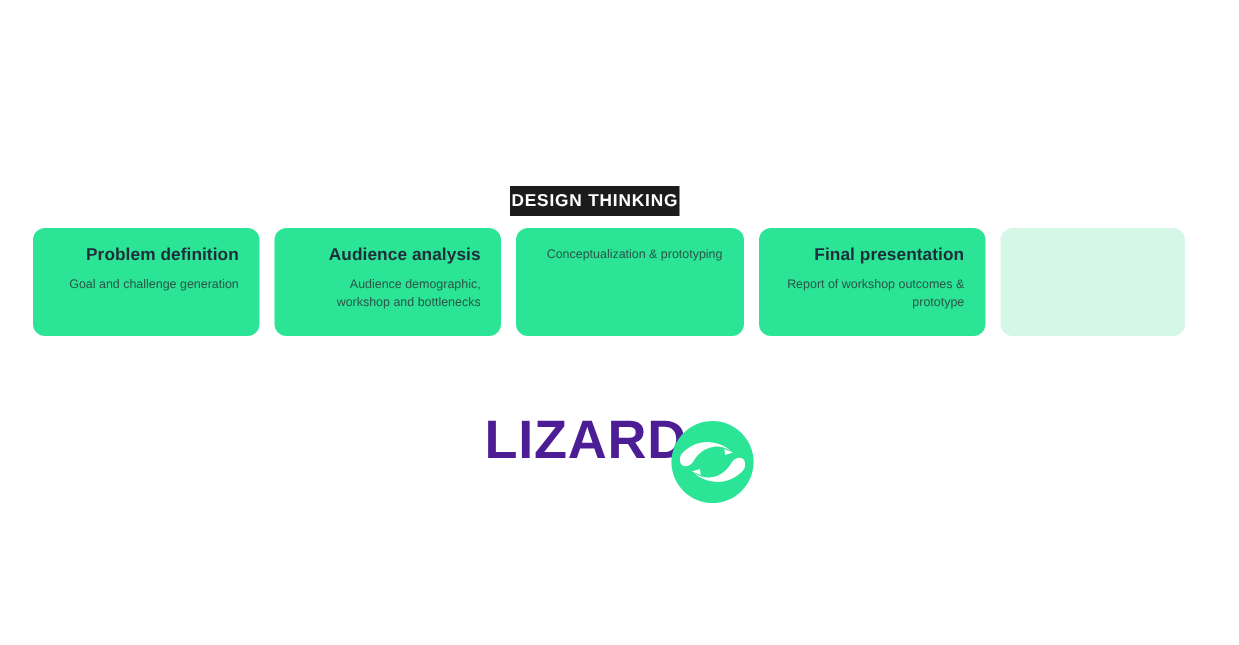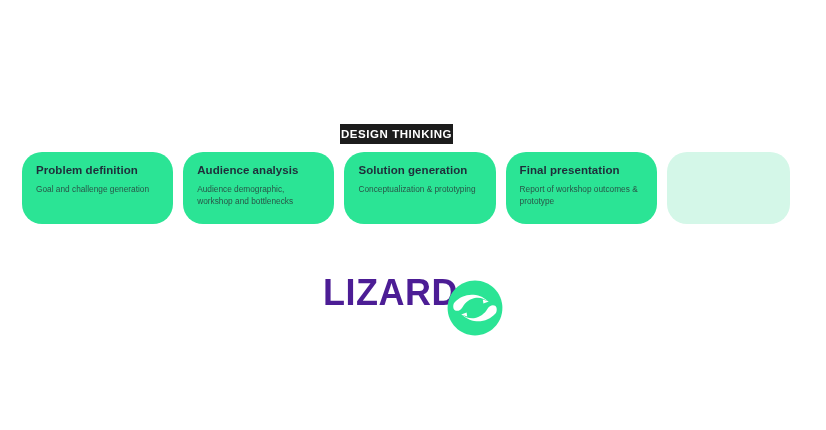--- a/index.html
+++ b/index.html
@@ -45,24 +45,25 @@
     top: 152px;
     width: 768px;
     height: 72px;
     display: flex;
     gap: 10px;
   }
 
   .card {
     flex: 1 1 0;
     background: #2be495;
-    border-radius: 20px;
+    border-radius: 8px;
     box-sizing: border-box;
     padding: 12px 14px 0 14px;
     overflow: hidden;
+    text-align: right;
   }
 
   .card.empty {
     background: #d4f7e8;
     padding: 0;
   }
 
   .card-title {
     font-size: 11.5px;
     font-weight: 700;
@@ -139,21 +140,20 @@
       <p class="card-title">Problem definition</p>
       <p class="card-desc">Goal and challenge generation</p>
     </div>
 
     <div class="card">
       <p class="card-title">Audience analysis</p>
       <p class="card-desc">Audience demographic, workshop and bottlenecks</p>
     </div>
 
     <div class="card">
-      <p class="card-title">Solution generation</p>
       <p class="card-desc">Conceptualization &amp; prototyping</p>
     </div>
 
     <div class="card">
       <p class="card-title">Final presentation</p>
       <p class="card-desc">Report of workshop outcomes &amp; prototype</p>
     </div>
 
     <div class="card empty"></div>
 

